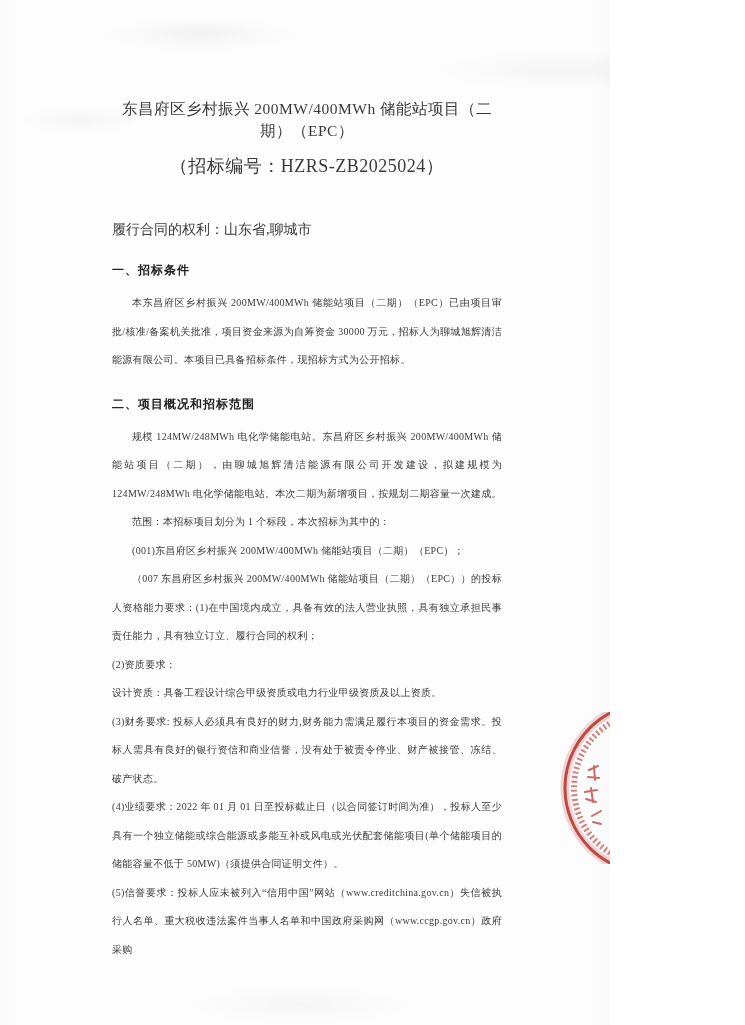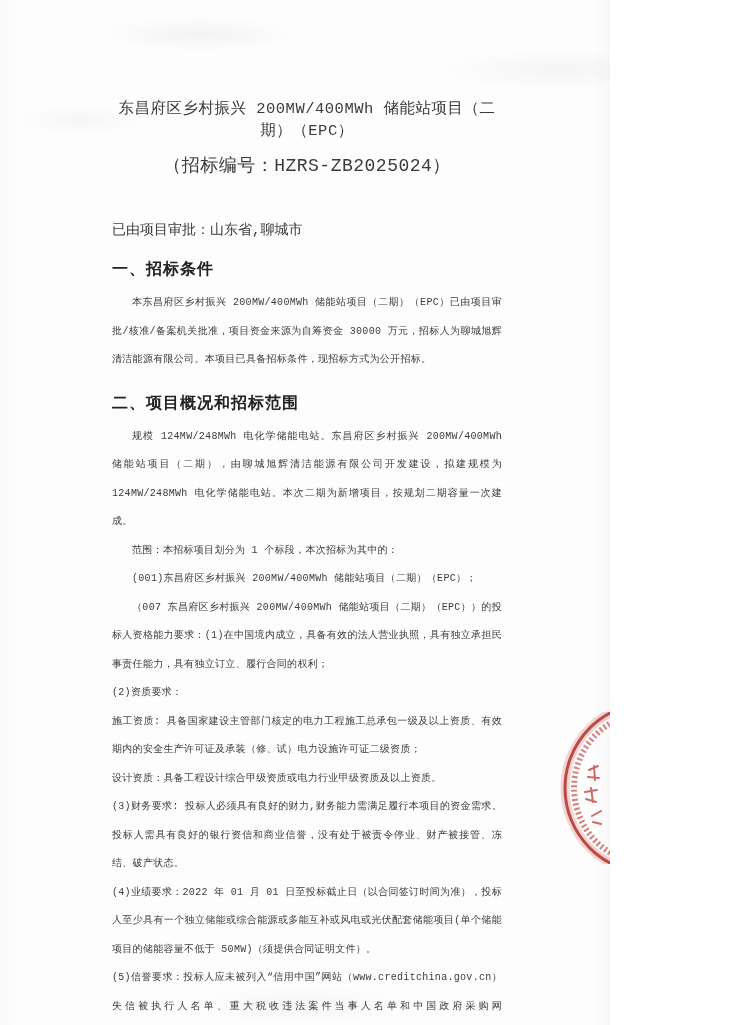--- a/index.html
+++ b/index.html
@@ -15,21 +15,21 @@
     box-sizing: border-box;
     padding: 98px 108px 0 112px;
     background:
       radial-gradient(140px 26px at 200px 34px, rgba(0,0,0,0.045), transparent 70%),
       radial-gradient(180px 30px at 560px 70px, rgba(0,0,0,0.035), transparent 70%),
       radial-gradient(90px 22px at 80px 120px, rgba(0,0,0,0.03), transparent 70%),
       radial-gradient(120px 40px at 700px 400px, rgba(0,0,0,0.03), transparent 70%),
       radial-gradient(160px 30px at 300px 1005px, rgba(0,0,0,0.03), transparent 70%),
       linear-gradient(to right, rgba(0,0,0,0.015), rgba(0,0,0,0) 3%, rgba(0,0,0,0) 97%, rgba(0,0,0,0.02)),
       #fdfdfd;
-    font-family: Liberation Mono, monospace;
+    font-family: Liberation Serif, serif;
     color: #3b3b3b;
   }
   .doc-title {
     margin: 0;
     text-align: center;
     font-size: 15.5px;
     font-weight: normal;
     line-height: 22px;
     color: #3a3a3a;
     letter-spacing: 0.5px;
@@ -43,21 +43,21 @@
     letter-spacing: 0.5px;
   }
   .location-line {
     margin-top: 42px;
     font-size: 14px;
     line-height: 22px;
     color: #3b3b3b;
   }
   .sec-heading {
     margin: 16px 0 6px 0;
-    font-size: 16px;
+    font-size: 12px;
     font-weight: bold;
     line-height: 26px;
     color: #222222;
     letter-spacing: 1px;
   }
   .para {
     margin: 0;
     font-size: 10px;
     line-height: 28.5px;
     text-align: justify;
@@ -75,33 +75,32 @@
   }
 </style>
 </head>
 <body>
 
 <div class="doc-page">
 
   <h1 class="doc-title">东昌府区乡村振兴 200MW/400MWh 储能站项目（二期）（EPC）</h1>
   <div class="doc-subtitle">（招标编号：HZRS-ZB2025024）</div>
 
-  <p class="location-line">已由项目审批：山东省,聊城市</p>
+  <p class="location-line">履行合同的权利：山东省,聊城市</p>
 
   <h2 class="sec-heading">一、招标条件</h2>
   <p class="para indent">本东昌府区乡村振兴 200MW/400MWh 储能站项目（二期）（EPC）已由项目审批/核准/备案机关批准，项目资金来源为自筹资金 30000 万元，招标人为聊城旭辉清洁能源有限公司。本项目已具备招标条件，现招标方式为公开招标。</p>
 
   <h2 class="sec-heading">二、项目概况和招标范围</h2>
   <p class="para indent">规模 124MW/248MWh 电化学储能电站。东昌府区乡村振兴 200MW/400MWh 储能站项目（二期），由聊城旭辉清洁能源有限公司开发建设，拟建规模为 124MW/248MWh 电化学储能电站。本次二期为新增项目，按规划二期容量一次建成。</p>
   <p class="para indent">范围：本招标项目划分为 1 个标段，本次招标为其中的：</p>
   <p class="para indent">(001)东昌府区乡村振兴 200MW/400MWh 储能站项目（二期）（EPC）；</p>
 
   <p class="para indent">（007 东昌府区乡村振兴 200MW/400MWh 储能站项目（二期）（EPC））的投标人资格能力要求：(1)在中国境内成立，具备有效的法人营业执照，具有独立承担民事责任能力，具有独立订立、履行合同的权利；</p>
   <p class="para">(2)资质要求：</p>
-  <p class="para">施工资质: 具备国家建设主管部门核定的电力工程施工总承包一级及以上资质、有效期内的安全生产许可证及承装（修、试）电力设施许可证二级资质；</p>
   <p class="para">设计资质：具备工程设计综合甲级资质或电力行业甲级资质及以上资质。</p>
   <p class="para">(3)财务要求: 投标人必须具有良好的财力,财务能力需满足履行本项目的资金需求。投标人需具有良好的银行资信和商业信誉，没有处于被责令停业、财产被接管、冻结、破产状态。</p>
   <p class="para">(4)业绩要求：2022 年 01 月 01 日至投标截止日（以合同签订时间为准），投标人至少具有一个独立储能或综合能源或多能互补或风电或光伏配套储能项目(单个储能项目的储能容量不低于 50MW)（须提供合同证明文件）。</p>
   <p class="para">(5)信誉要求：投标人应未被列入“信用中国”网站（www.creditchina.gov.cn）失信被执行人名单、重大税收违法案件当事人名单和中国政府采购网（www.ccgp.gov.cn）政府采购</p>
 
   <div class="stamp">
     <svg width="52" height="152" viewBox="0 0 52 152" xmlns="http://www.w3.org/2000/svg">
 
       <circle cx="92" cy="76" r="85" fill="none" stroke="rgba(191,72,67,0.22)" stroke-width="9"></circle>
 

